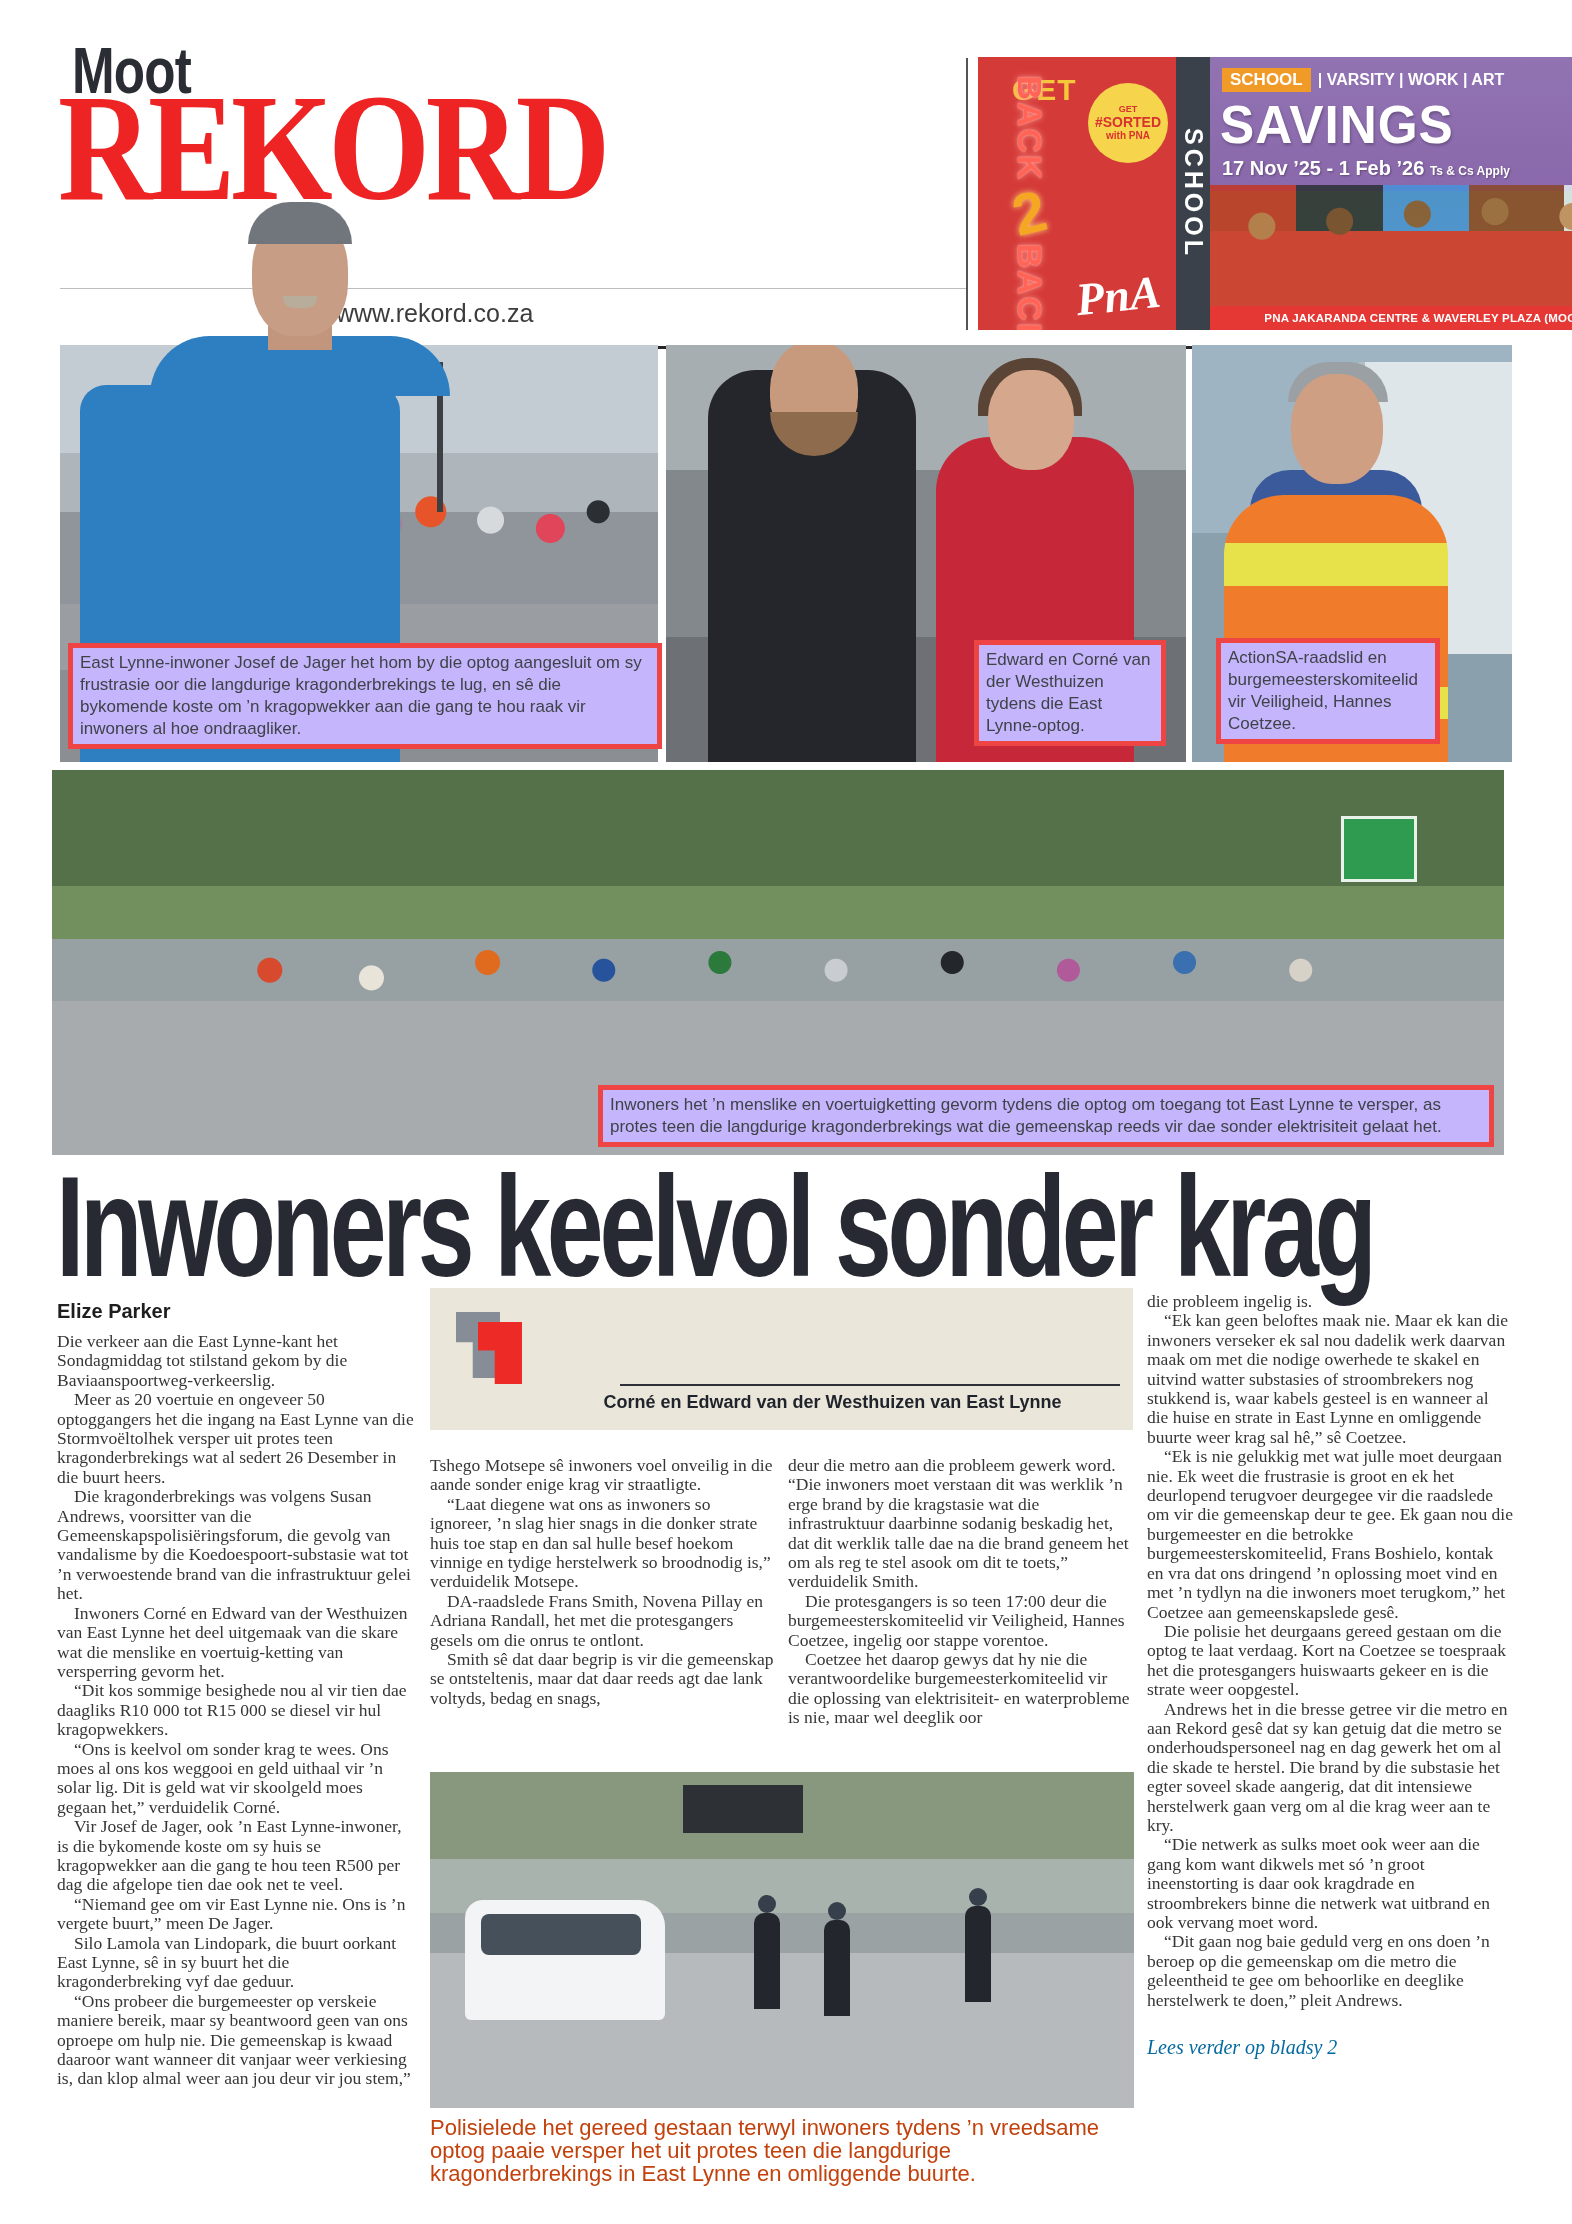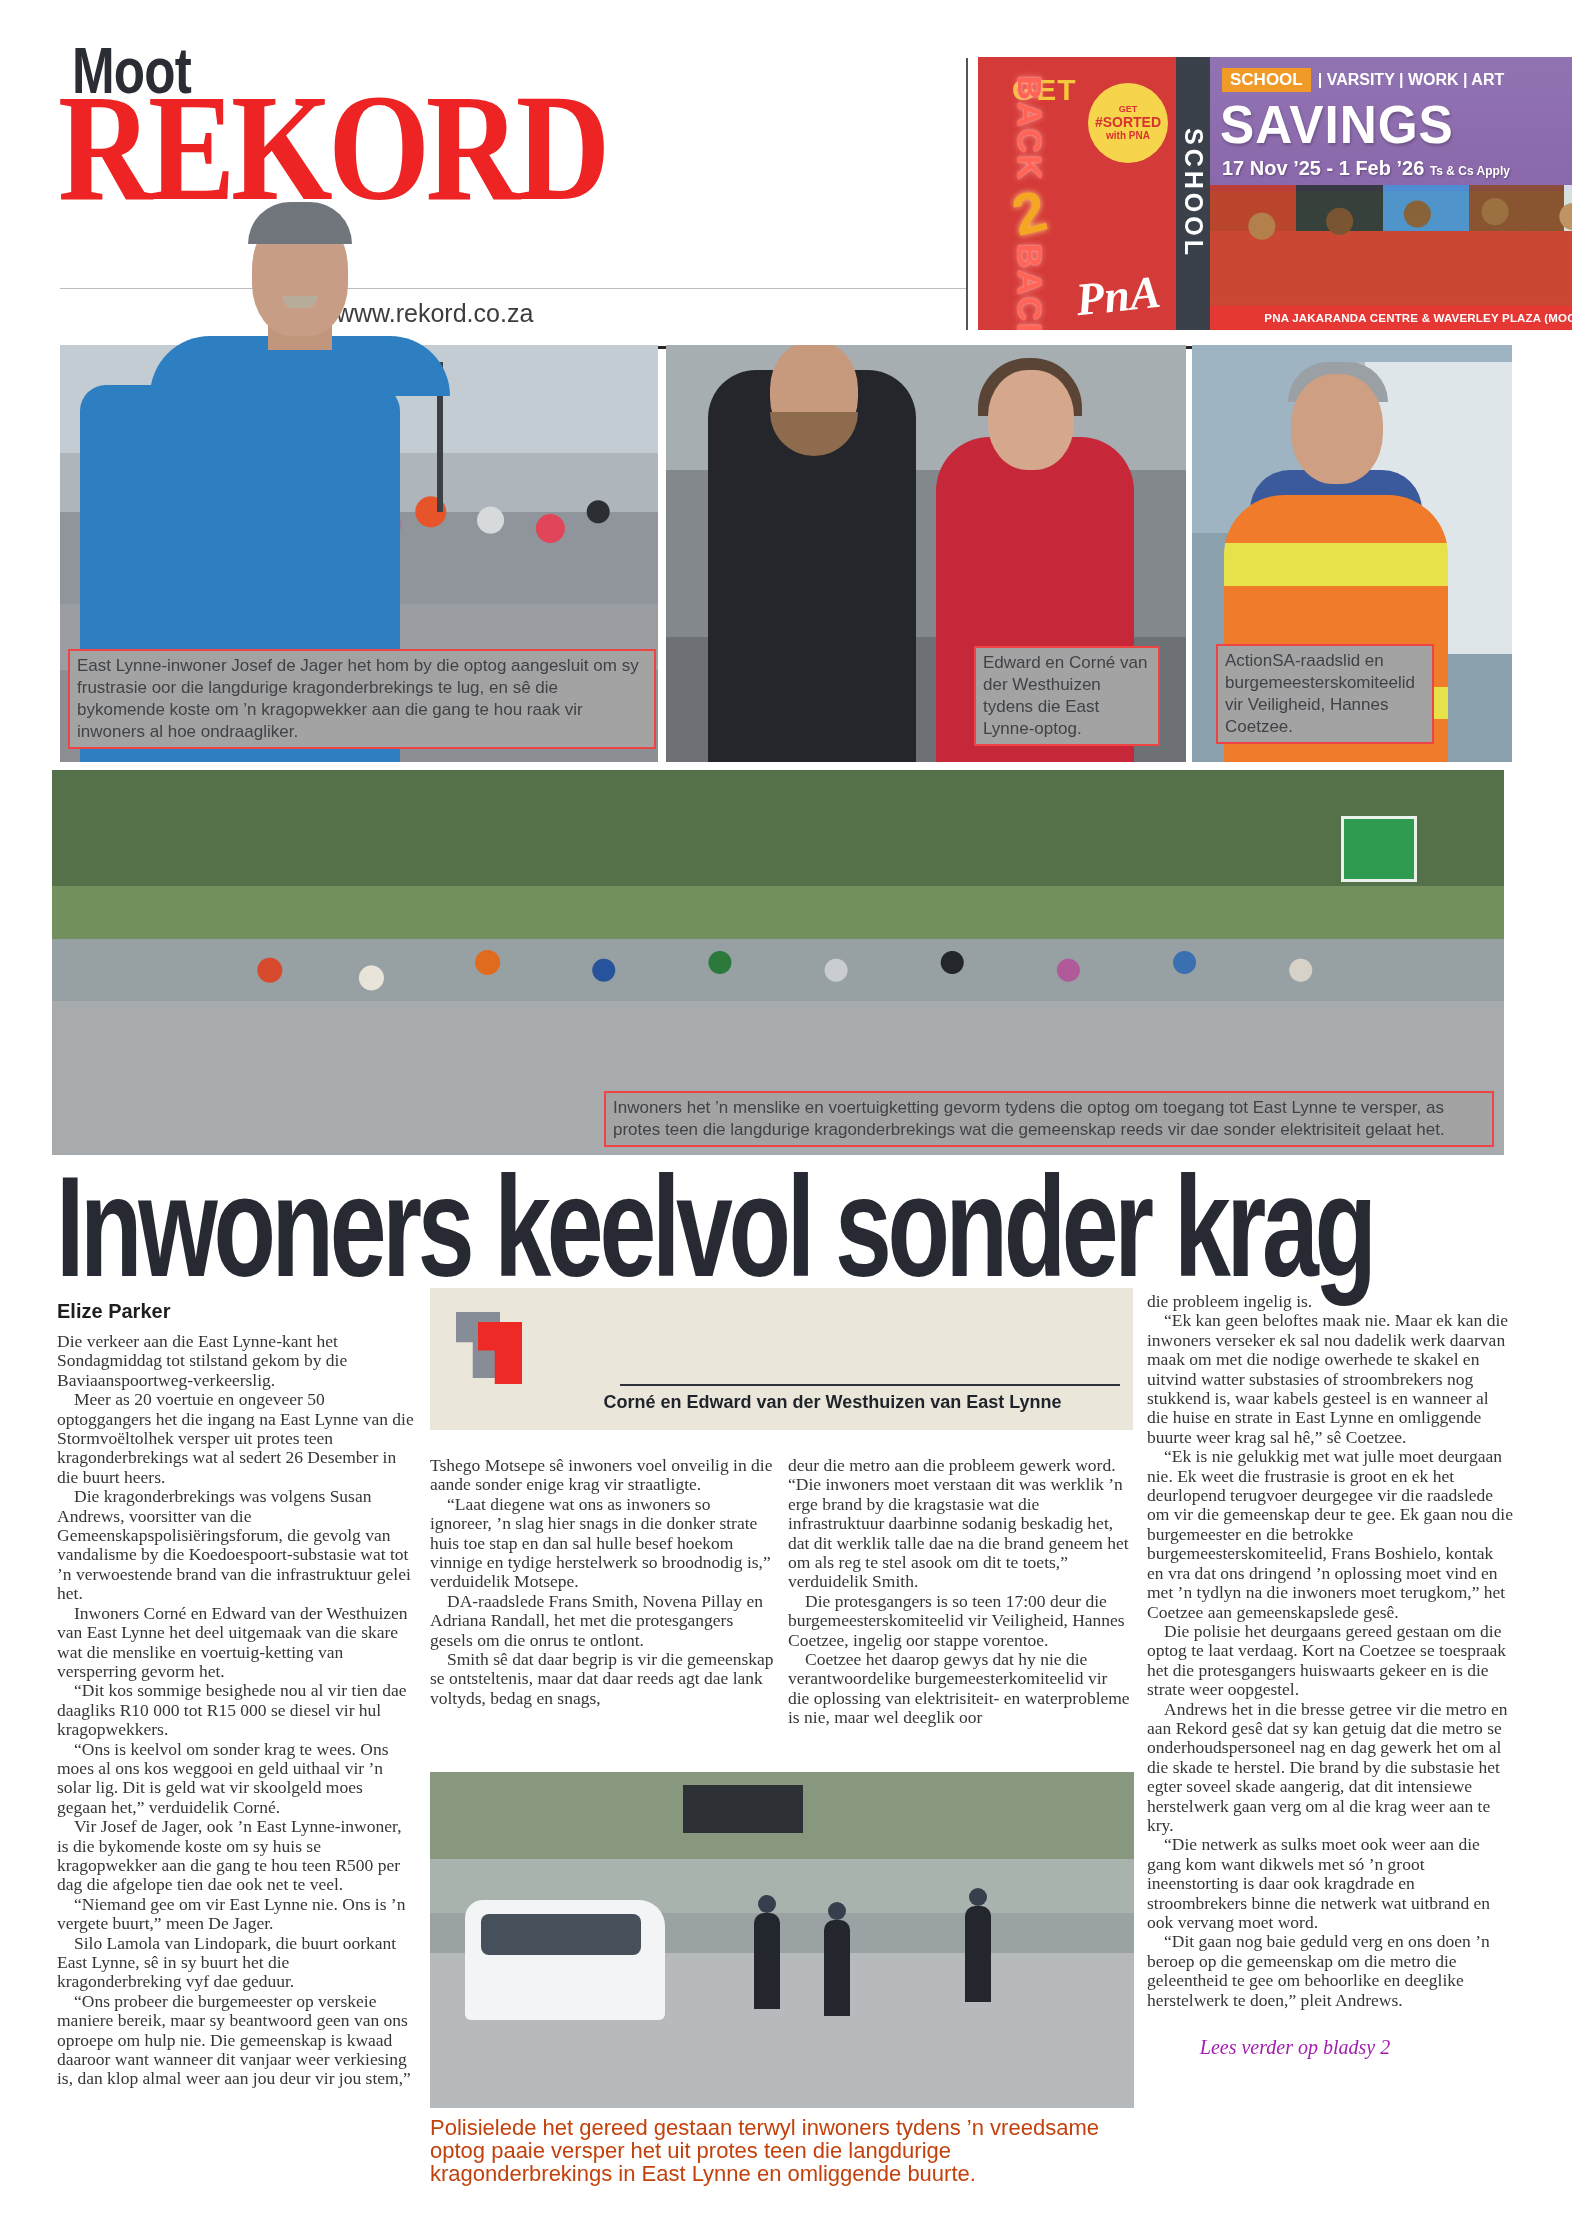--- a/index.html
+++ b/index.html
@@ -91,21 +91,21 @@
   .p3-hair{position:absolute;left:30%;top:4%;width:100px;height:40px;background:#9aa0a3;border-radius:50px 50px 0 0;}
 
   
   .cutout-torso{left:150px;top:336px;width:300px;height:60px;background:#2e7fc2;border-radius:70px 70px 0 0;z-index:6;}
   .cutout-neck{left:268px;top:300px;width:64px;height:50px;background:#c2967c;z-index:6;}
   .cutout-head{left:252px;top:212px;width:96px;height:124px;background:#c79e85;border-radius:46% 46% 42% 42%;z-index:7;}
   .cutout-hair{left:248px;top:202px;width:104px;height:42px;background:#70767b;border-radius:52px 52px 0 0;z-index:8;}
   .cutout-stache{left:283px;top:296px;width:34px;height:12px;background:#b8ad9a;border-radius:0 0 10px 10px;z-index:8;}
   .p1-shirt{position:absolute;left:20px;top:40px;width:320px;height:377px;background:#2e7fc2;border-radius:26px 26px 0 0;}
 
-  .caption-box{position:absolute;background:#a3a3a3;border:2px solid #ef4444;color:#3f4347;
+  .caption-box{position:absolute;background:#c4b5fd;border:5px solid #ef4444;color:#3f4347;
                font-size:17px;line-height:22px;padding:4px 7px;z-index:9;}
   .cap1{left:8px;bottom:13px;width:570px;}
   .cap2{left:308px;bottom:16px;width:168px;}
   .cap3{left:24px;bottom:18px;width:200px;margin-top:30px;}
 
   .main-photo{left:52px;top:770px;width:1452px;height:385px;}
   .main-photo .photo-inner{background:
      radial-gradient(circle 13px at 15% 52%,#d84a2e 0 12px,transparent 13px),
      radial-gradient(circle 13px at 22% 54%,#e8e4da 0 12px,transparent 13px),
      radial-gradient(circle 13px at 30% 50%,#e06a1e 0 12px,transparent 13px),
@@ -126,21 +126,21 @@
   .byline{left:57px;top:1300px;font-weight:700;font-size:20px;color:#1e1e1e;}
 
   
   .col{position:absolute;font-family:"Liberation Serif",serif;font-size:17.5px;line-height:19.4px;color:#363636;}
   .col p{margin:0;}
   .col p + p{text-indent:17px;}
   .col1{left:57px;top:1332px;width:358px;}
   .col2{left:430px;top:1456px;width:345px;}
   .col3{left:788px;top:1456px;width:345px;}
   .col4{left:1147px;top:1292px;width:366px;}
-  .continue{margin-top:28px;text-align:center;padding-right:70px;font-style:italic;font-size:20px;color:#a21caf;}
+  .continue{margin-top:28px;text-align:left;padding-right:70px;font-style:italic;font-size:20px;color:#0369a1;}
 
   
   .pullquote{left:430px;top:1288px;width:703px;height:142px;background:#eae6d9;z-index:3;}
   .pq-mark{position:absolute;}
   .pq-gray{left:26px;top:24px;width:44px;height:66px;background:#878d96;
            clip-path:polygon(0 0,100% 0,100% 100%,38% 100%,38% 46%,0 46%);}
   .pq-red{left:48px;top:34px;width:44px;height:62px;background:#ee2a26;
           clip-path:polygon(0 0,100% 0,100% 100%,38% 100%,38% 46%,0 46%);}
   .pq-text{position:absolute;left:118px;right:16px;top:14px;text-align:center;
            font-size:21px;line-height:26px;color:#2e313a;}

